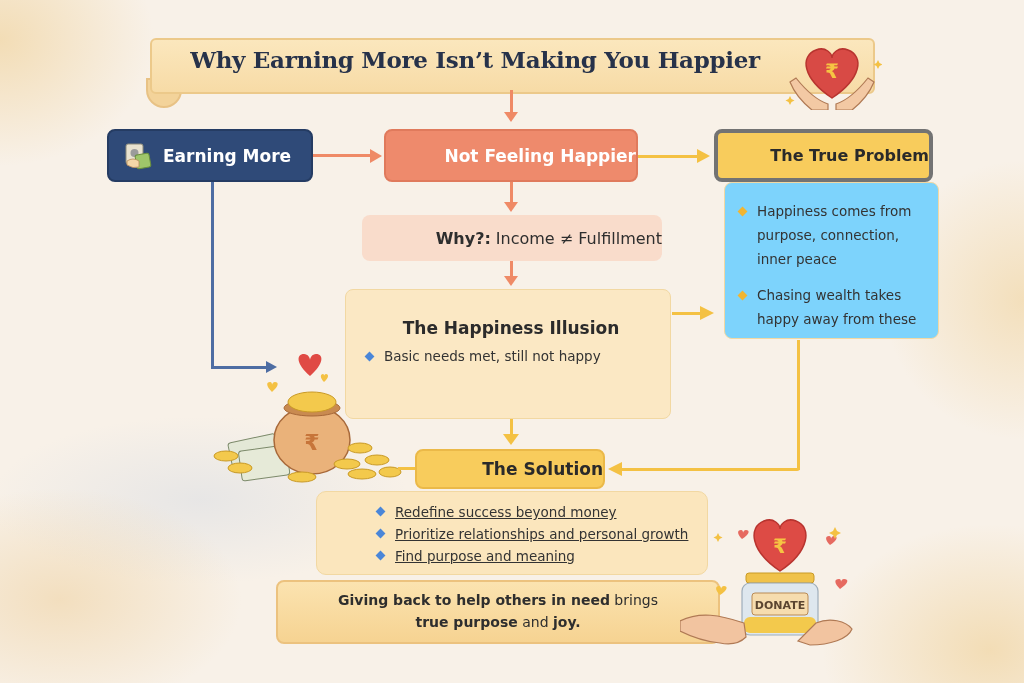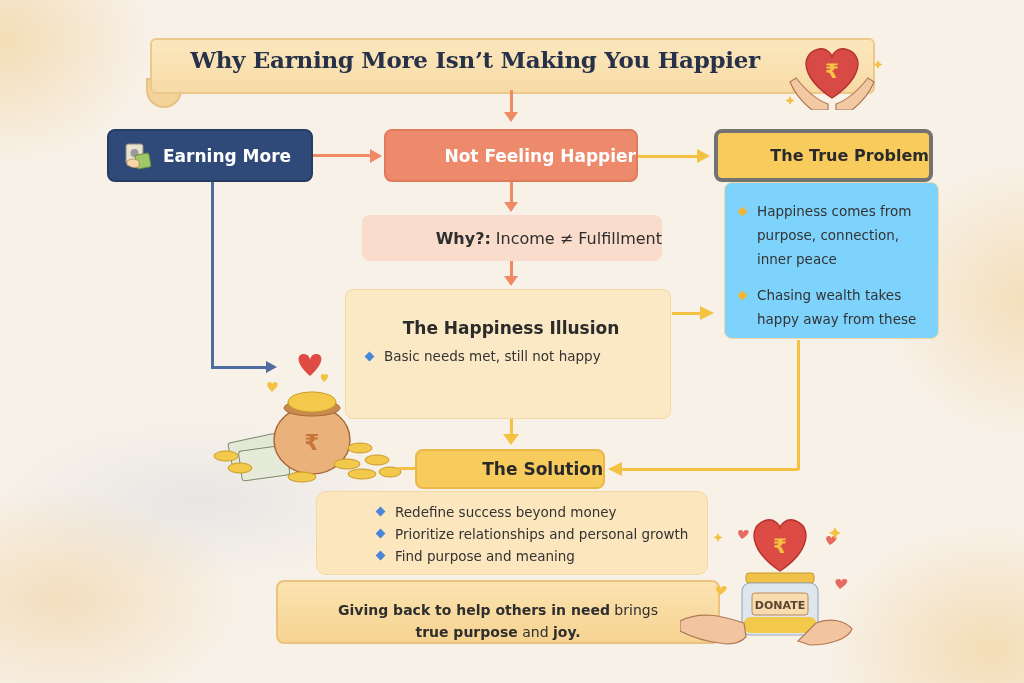--- a/index.html
+++ b/index.html
@@ -79,35 +79,35 @@
   }
   .solution-body {
     left: 316px; top: 491px; width: 392px; height: 84px;
     background: #fbe6bd; border: 1px solid #f2d8a2; border-radius: 10px;
     padding: 9px 10px 0 60px;
   }
   .giving {
     left: 276px; top: 580px; width: 444px; height: 64px;
     background: linear-gradient(180deg, #fbe3b0 0%, #f6d392 100%);
     border: 2px solid #ecc27e; border-radius: 8px;
-    text-align: center; padding-top: 17px;
+    text-align: center; padding-top: 7px;
     font-size: 14px; color: #2e2e2e; line-height: 22px;
   }
 
   ul { list-style: none; }
   .bul { position: relative; padding-left: 18px; font-size: 13.5px; color: #333; line-height: 21px; }
   .bul::before {
     content: ""; position: absolute; left: 0; top: 7px;
     width: 7px; height: 7px; transform: rotate(45deg);
     background: var(--dot, #4a86d8);
   }
   .trueprob-body .bul { --dot: #f2b530; margin-bottom: 12px; font-size: 13.5px; line-height: 24px; }
   .trueprob-body .bul::before { top: 9px; }
   .illusion .bul { margin-bottom: 7px; line-height: 21px; }
-  .solution-body .bul { line-height: 22px; }
+  .solution-body .bul { line-height: 22px; text-decoration: underline; }
 
   
   .line { background: #ef8a66; }
   .ln-y { background: #f4c143; }
   .ln-b { background: #4e6da3; }
   .ah { width: 0; height: 0; border-style: solid; }
   .bold { font-weight: bold; }
 </style>
 </head>
 <body>

